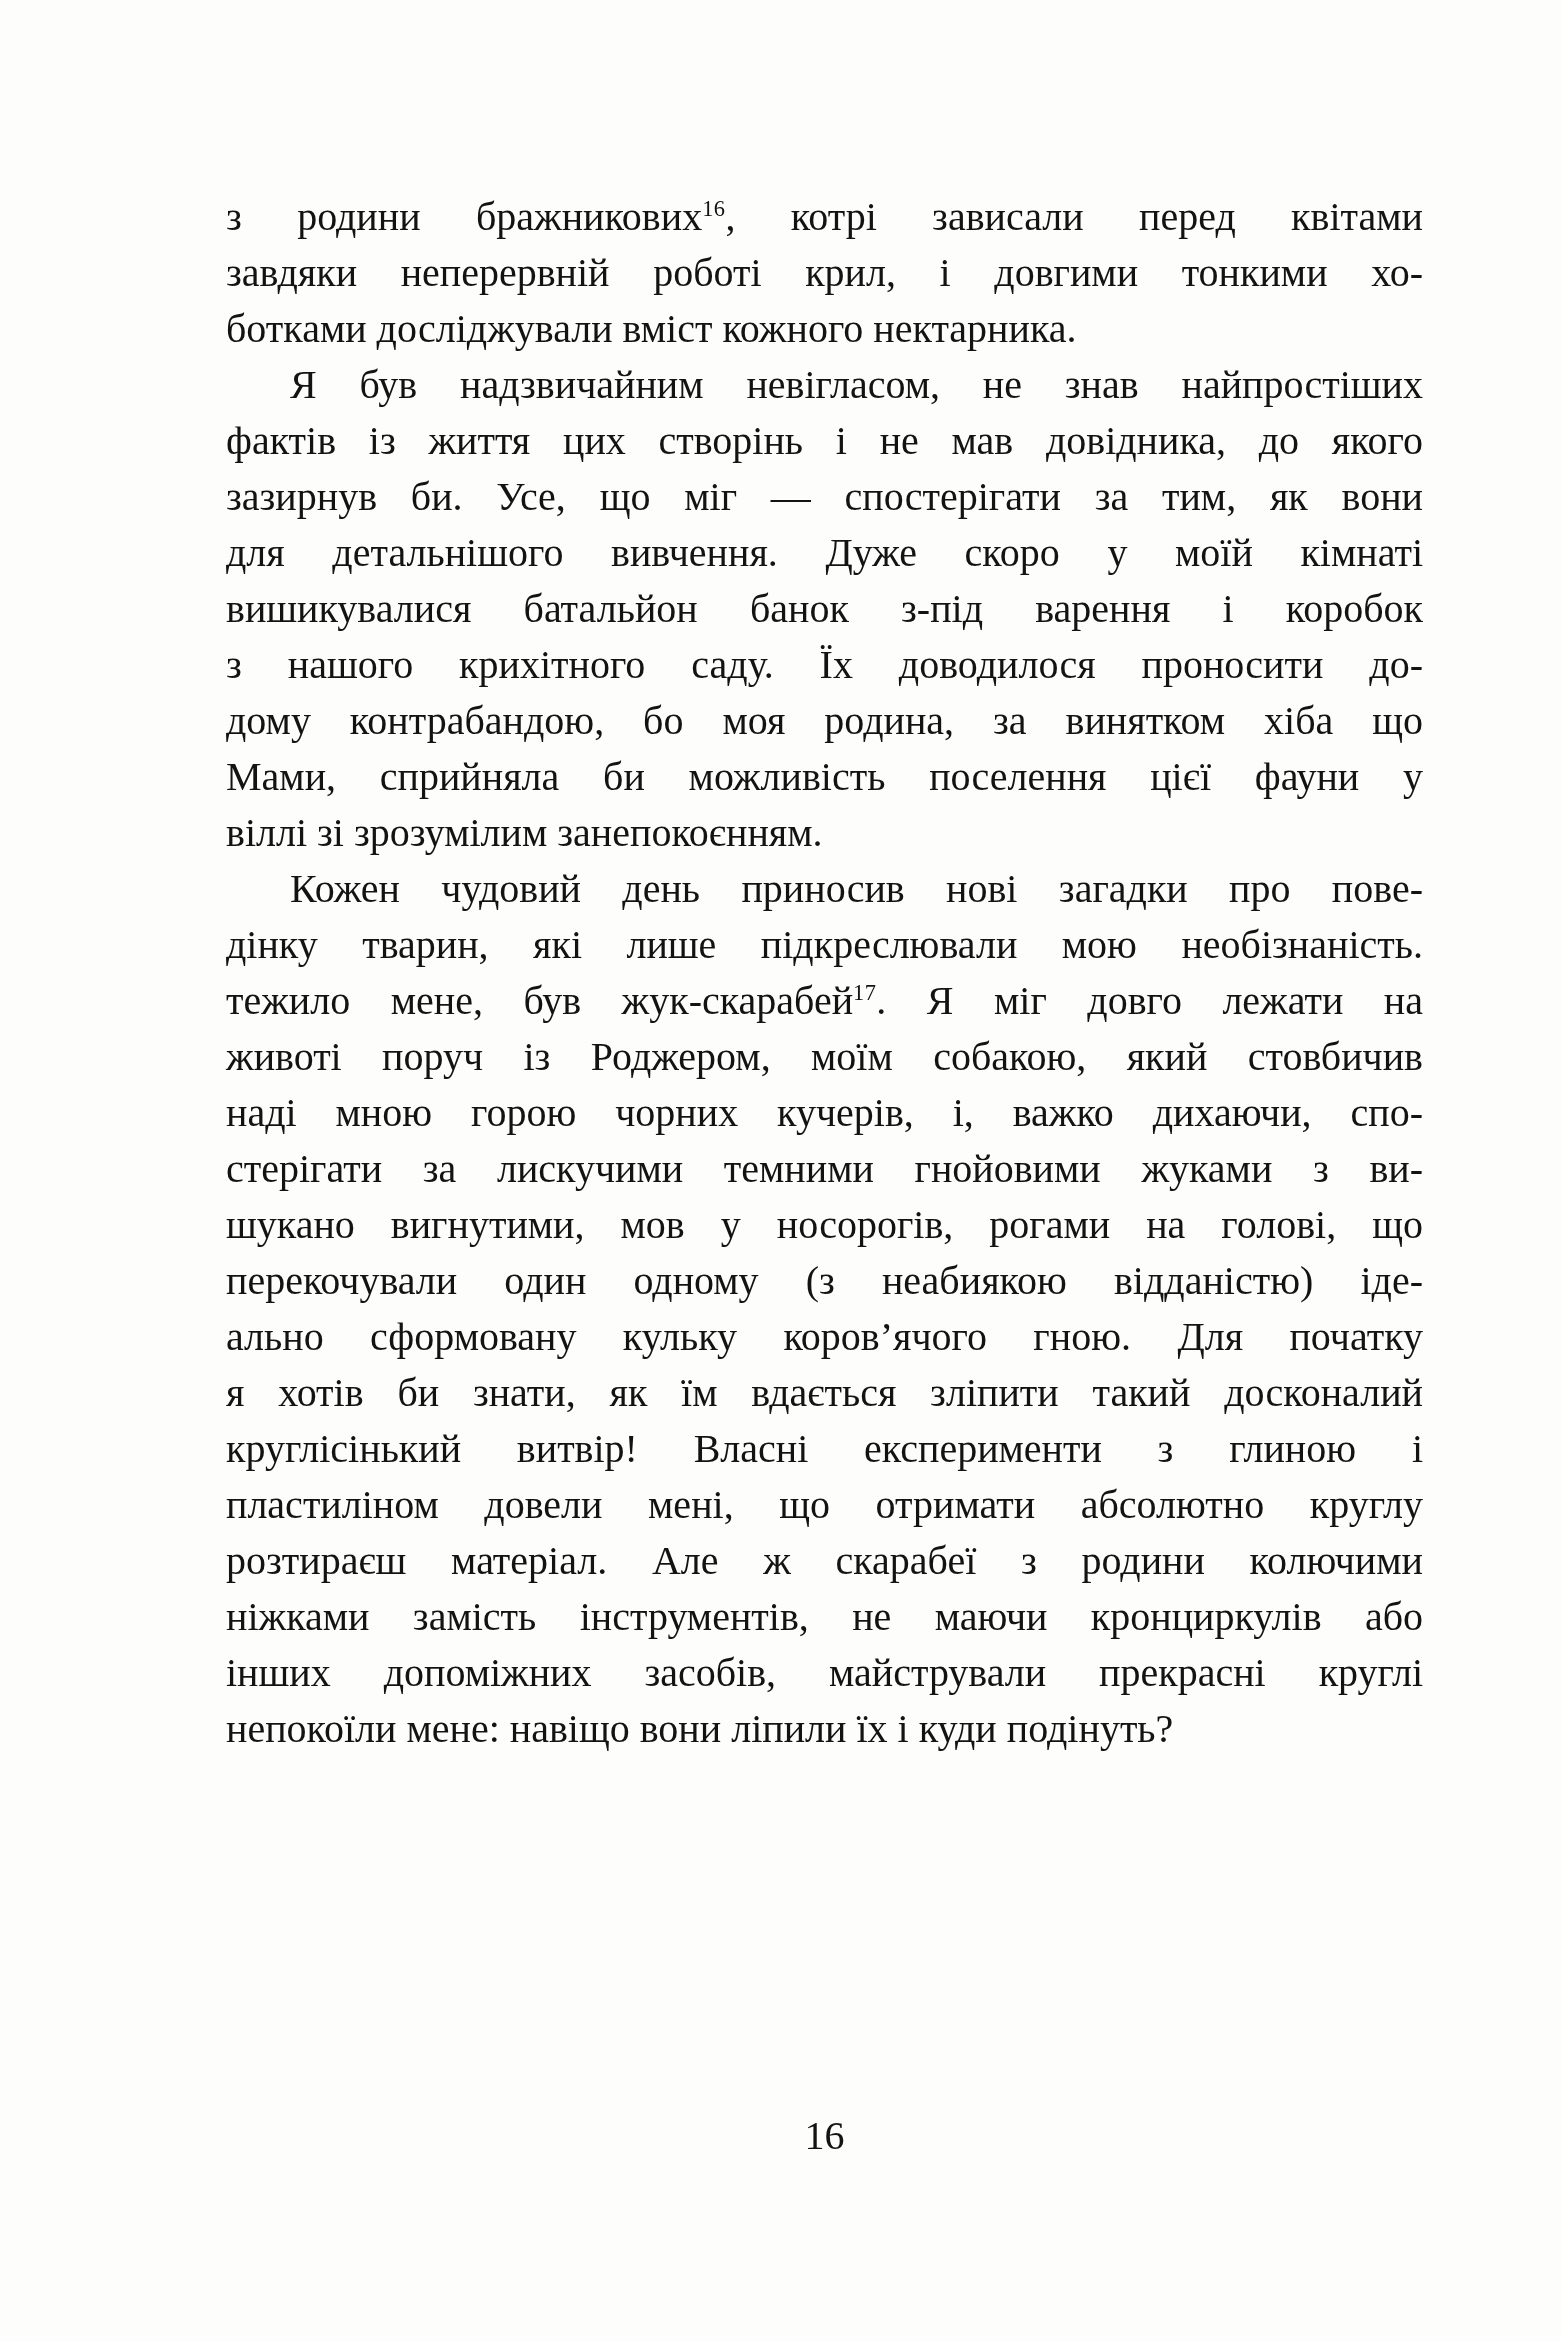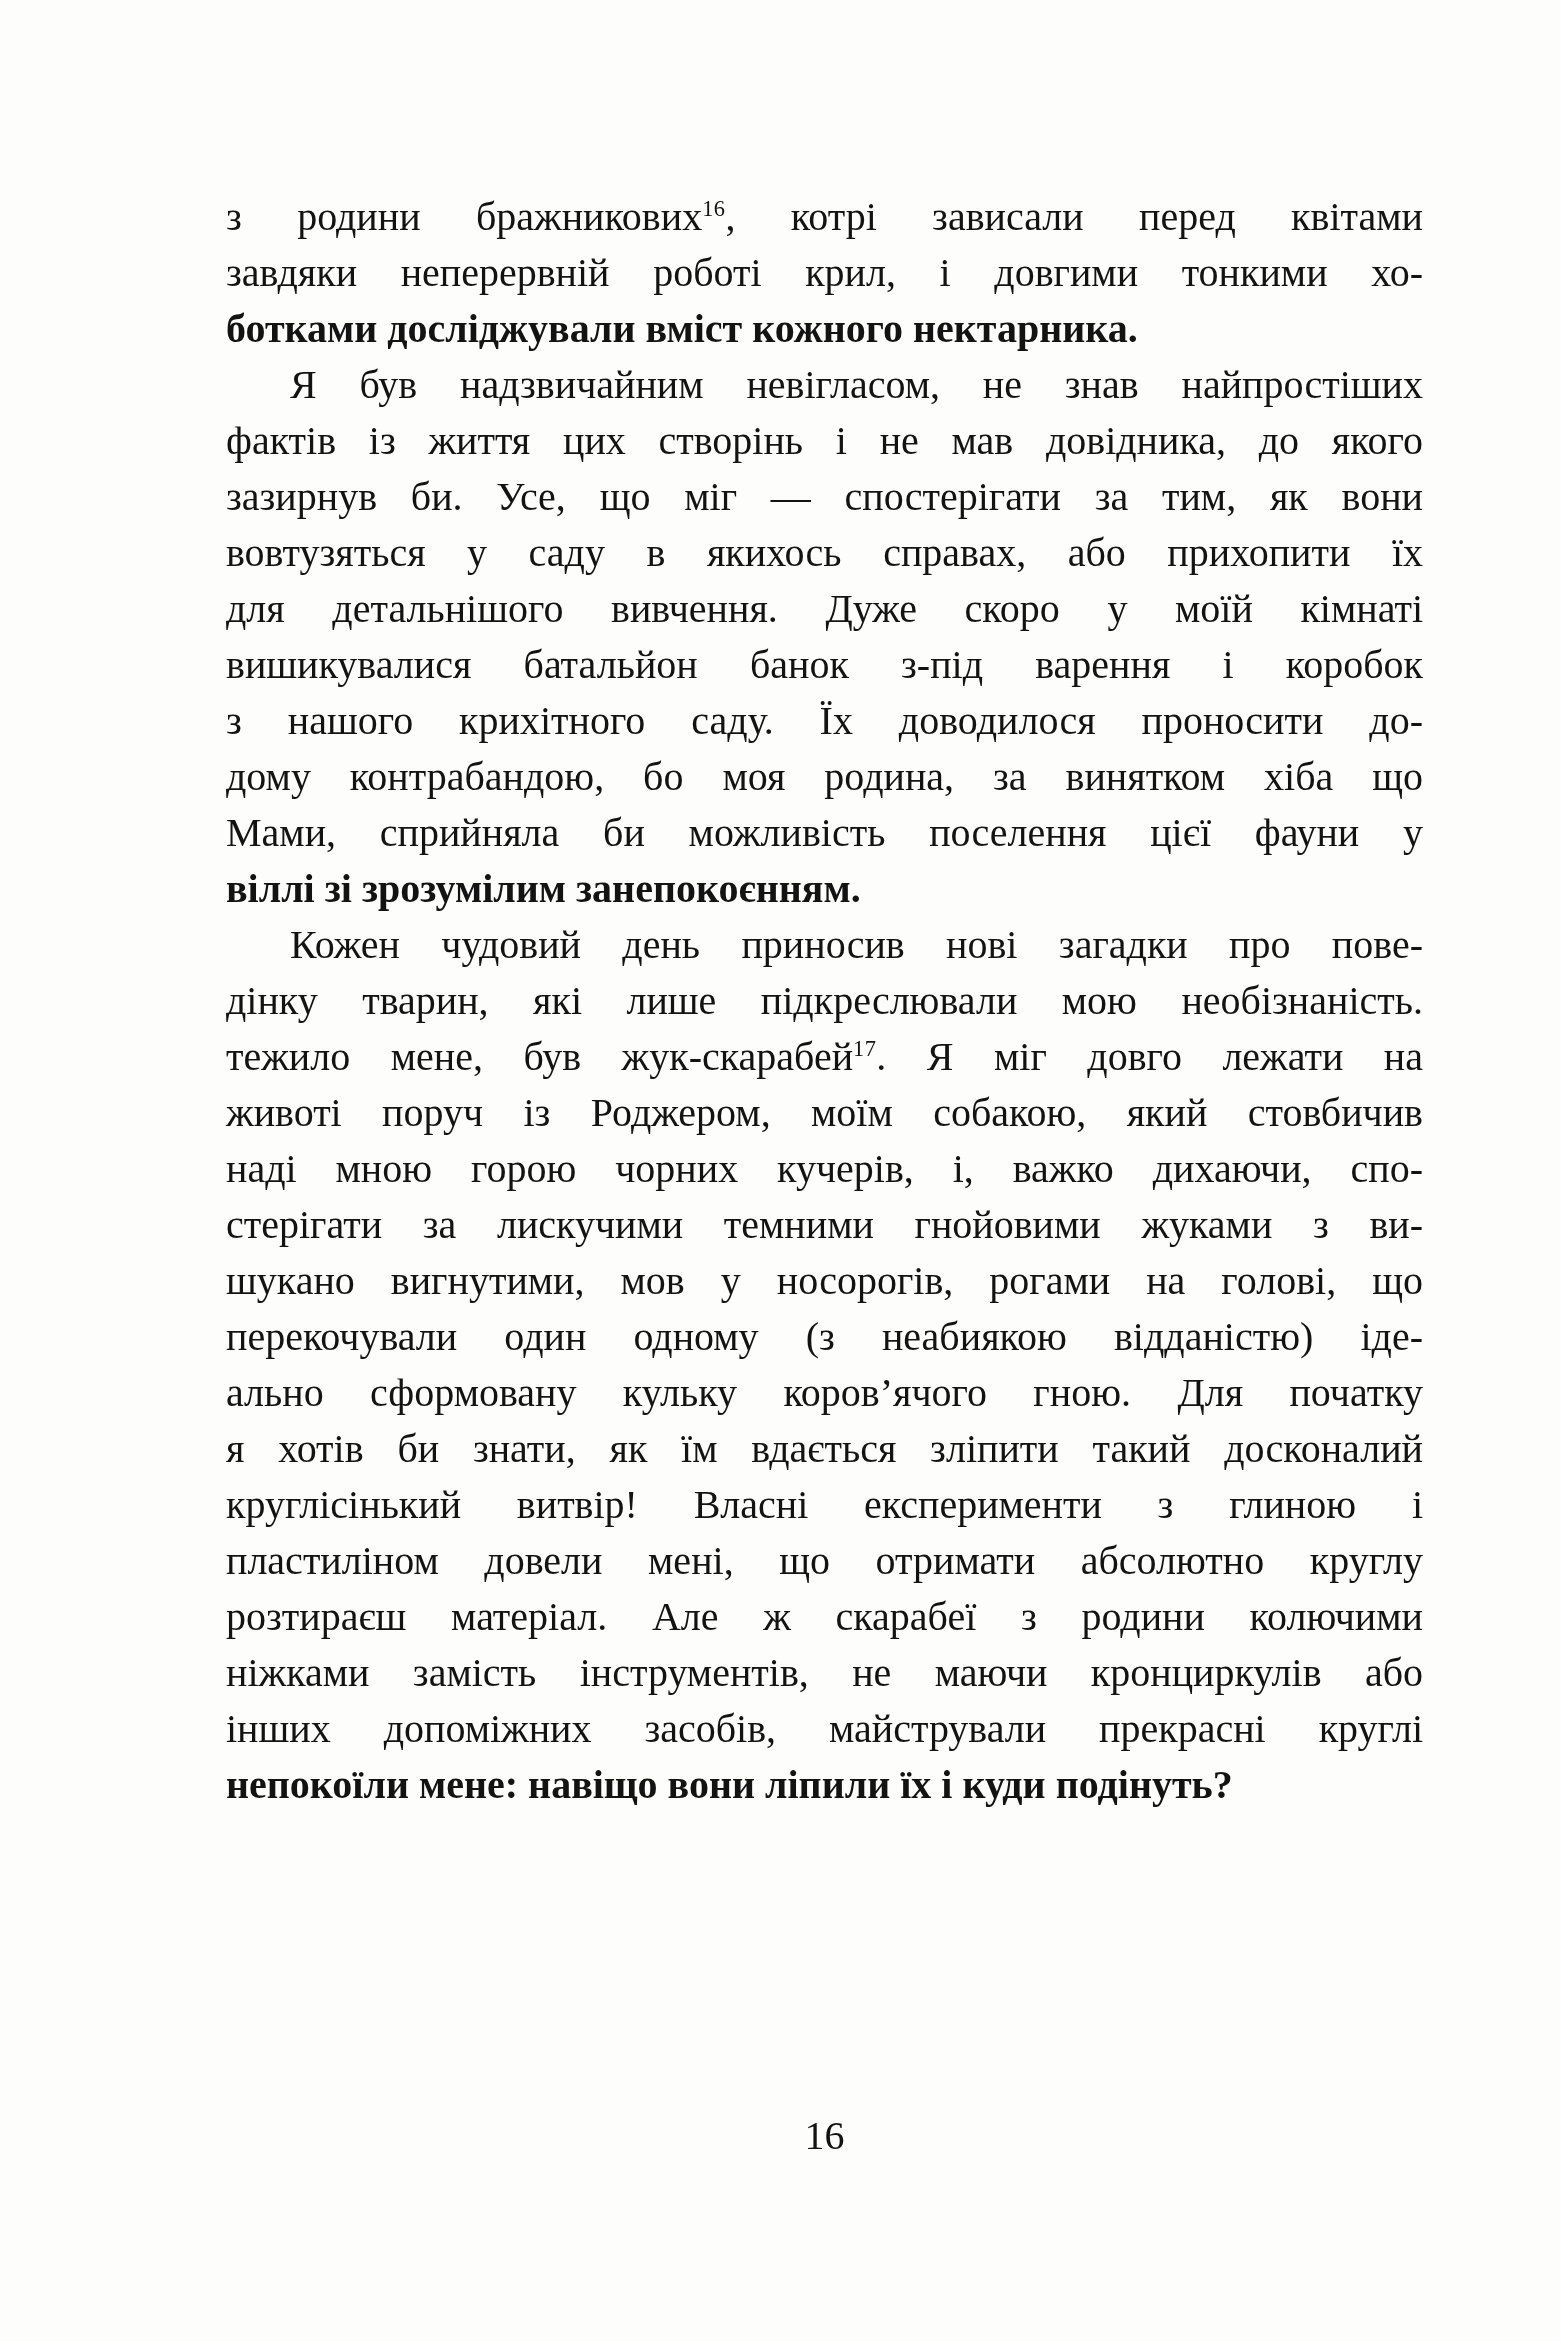--- a/index.html
+++ b/index.html
@@ -25,21 +25,20 @@
     line-height: 56px;
   }
   .line {
     height: 56px;
     text-align: justify;
     text-align-last: justify;
     white-space: normal;
   }
   .line.end {
     text-align-last: left;
-    font-weight: bold;
   }
   .line.indent {
     text-indent: 64px;
   }
   .line sup {
     font-size: 0.56em;
     line-height: 0;
     vertical-align: 0.62em;
     letter-spacing: 0.02em;
   }
@@ -57,21 +56,20 @@
 <body>
 
 <div class="page">
   <main class="text-block">
       <div class="line"><span>з родини бражникових</span><sup>16</sup><span>, котрі зависали перед квітами</span></div>
       <div class="line"><span>завдяки неперервній роботі крил, і довгими тонкими хо-</span></div>
       <div class="line end"><span>ботками досліджували вміст кожного нектарника.</span></div>
       <div class="line indent"><span>Я був надзвичайним невігласом, не знав найпростіших</span></div>
       <div class="line"><span>фактів із життя цих створінь і не мав довідника, до якого</span></div>
       <div class="line"><span>зазирнув би. Усе, що міг — спостерігати за тим, як вони</span></div>
-      <div class="line"><span>вовтузяться у саду в якихось справах, або прихопити їх</span></div>
       <div class="line"><span>для детальнішого вивчення. Дуже скоро у моїй кімнаті</span></div>
       <div class="line"><span>вишикувалися батальйон банок з-під варення і коробок</span></div>
       <div class="line"><span>з нашого крихітного саду. Їх доводилося проносити до-</span></div>
       <div class="line"><span>дому контрабандою, бо моя родина, за винятком хіба що</span></div>
       <div class="line"><span>Мами, сприйняла би можливість поселення цієї фауни у</span></div>
       <div class="line end"><span>віллі зі зрозумілим занепокоєнням.</span></div>
       <div class="line indent"><span>Кожен чудовий день приносив нові загадки про пове-</span></div>
       <div class="line"><span>дінку тварин, які лише підкреслювали мою необізнаність.</span></div>
       <div class="line"><span>тежило мене, був жук-скарабей</span><sup>17</sup><span>. Я міг довго лежати на</span></div>
       <div class="line"><span>животі поруч із Роджером, моїм собакою, який стовбичив</span></div>

